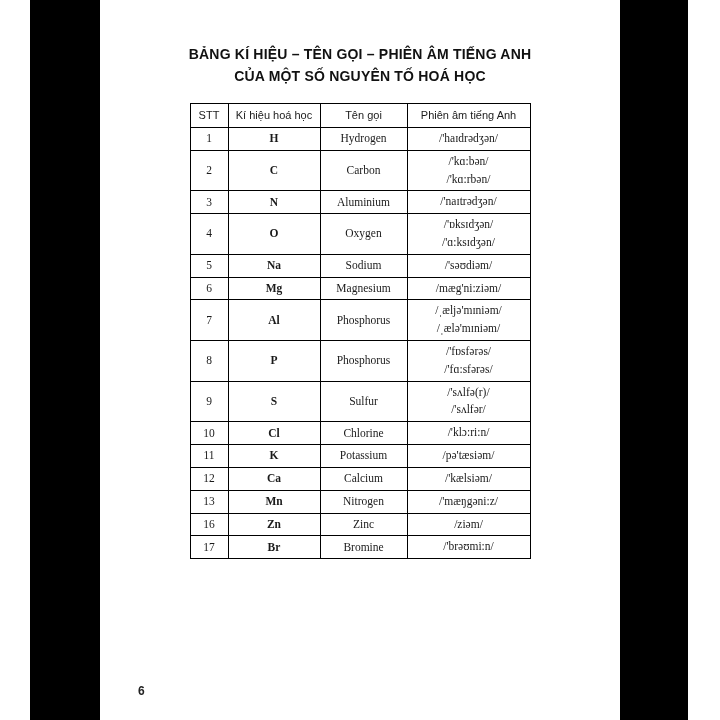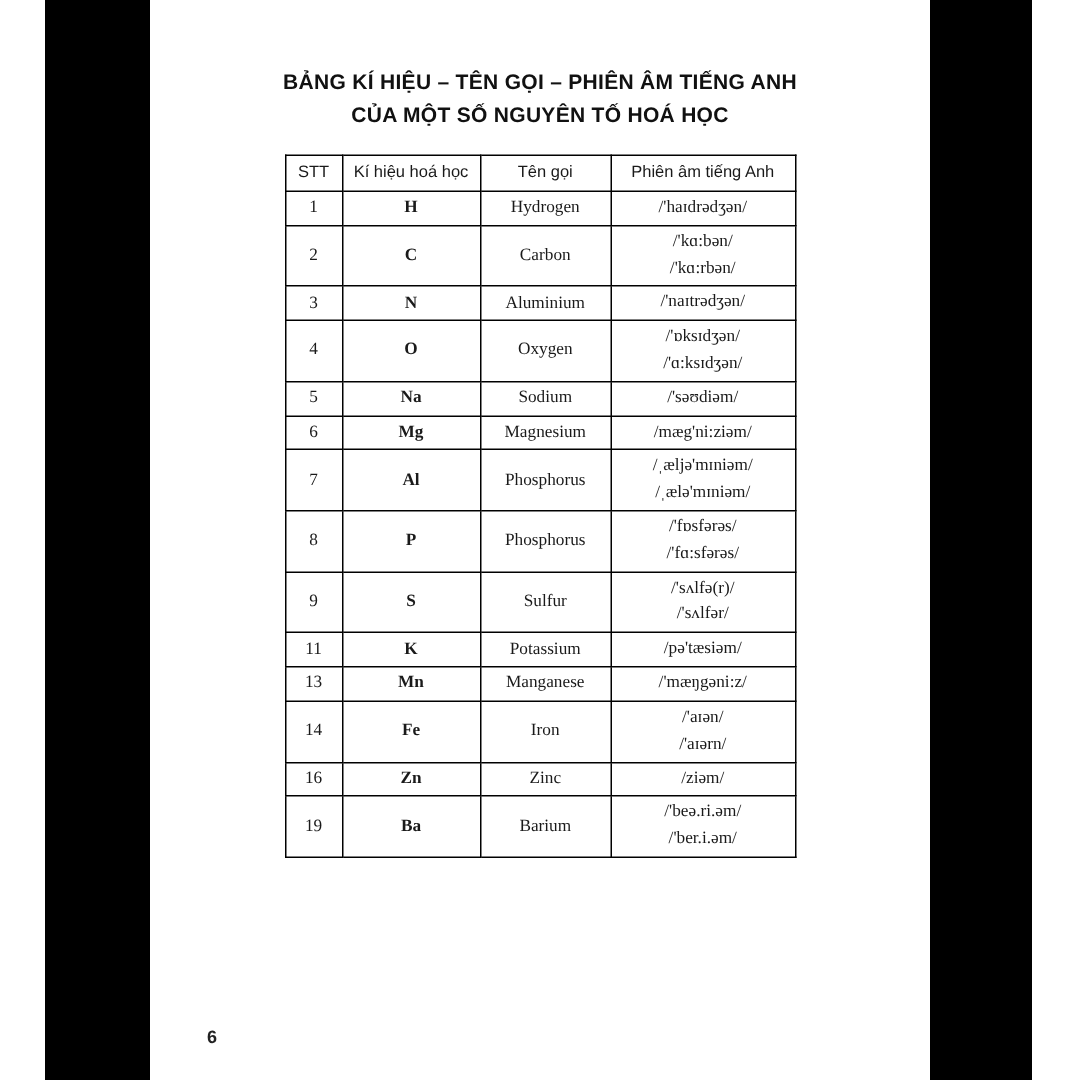--- a/index.html
+++ b/index.html
@@ -142,59 +142,65 @@
           <tr>
             <td>9</td>
             <td class="sym">S</td>
             <td class="name">Sulfur</td>
             <td class="phon">
               <div>/'sʌlfə(r)/</div>
               <div>/'sʌlfər/</div>
             </td>
           </tr>
           <tr>
+            <td>10</td>
+            <td class="sym">Cl</td>
+            <td class="name">Chlorine</td>
+            <td class="phon">
+              <div>/'klɔ:ri:n/</div>
+            </td>
+          </tr>
+          <tr>
             <td>11</td>
             <td class="sym">K</td>
             <td class="name">Potassium</td>
             <td class="phon">
               <div>/pə'tæsiəm/</div>
             </td>
           </tr>
           <tr>
+            <td>12</td>
+            <td class="sym">Ca</td>
+            <td class="name">Calcium</td>
+            <td class="phon">
+              <div>/'kælsiəm/</div>
+            </td>
+          </tr>
+          <tr>
             <td>13</td>
             <td class="sym">Mn</td>
-            <td class="name">Manganese</td>
+            <td class="name">Nitrogen</td>
             <td class="phon">
               <div>/'mæŋgəni:z/</div>
-            </td>
-          </tr>
-          <tr>
-            <td>14</td>
-            <td class="sym">Fe</td>
-            <td class="name">Iron</td>
-            <td class="phon">
-              <div>/'aɪən/</div>
-              <div>/'aɪərn/</div>
             </td>
           </tr>
           <tr>
             <td>16</td>
             <td class="sym">Zn</td>
             <td class="name">Zinc</td>
             <td class="phon">
               <div>/ziəm/</div>
             </td>
           </tr>
           <tr>
-            <td>19</td>
-            <td class="sym">Ba</td>
-            <td class="name">Barium</td>
-            <td class="phon">
-              <div>/'beə.ri.əm/</div>
-              <div>/'ber.i.əm/</div>
+            <td>17</td>
+            <td class="sym">Br</td>
+            <td class="name">Bromine</td>
+            <td class="phon">
+              <div>/'brəʊmi:n/</div>
             </td>
           </tr>
         </tbody>
     </table>
 
     <div class="page-number">6</div>
   </div>
 </div>
 
 </body></html>

